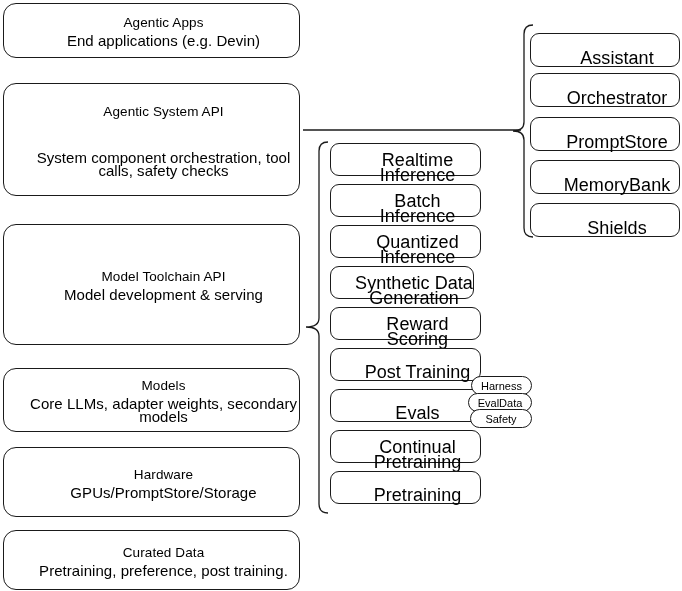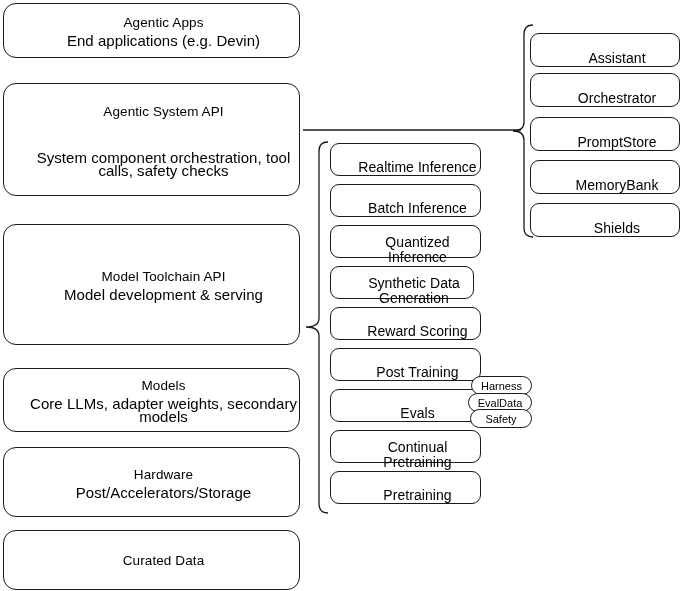--- a/index.html
+++ b/index.html
@@ -46,21 +46,21 @@
     font-size: 15px;
     line-height: 13px;
     margin-top: 3px;
     letter-spacing: 0.05px;
   }
   
   .node {
     border-radius: 9px;
   }
   .node .label {
-    font-size: 14px;
+    font-size: 18px;
     line-height: 15px;
     letter-spacing: 0.05px;
     margin-top: 16px;
   }
   
   .pill {
     position: absolute;
     box-sizing: border-box;
     border: 1.3px solid #1a1a1a;
     background: #ffffff;
@@ -113,24 +113,25 @@
       <div class="box layer" style="left: 3px; top: 224px; width: 297px; height: 121px;">
         <div class="title">Model Toolchain API</div>
         <div class="subtitle">Model development &amp; serving</div>
       </div>
       <div class="box layer" style="left: 3px; top: 368px; width: 297px; height: 64px;">
         <div class="title">Models</div>
         <div class="subtitle">Core LLMs, adapter weights, secondary models</div>
       </div>
       <div class="box layer" style="left: 3px; top: 447px; width: 297px; height: 70px;">
         <div class="title">Hardware</div>
-        <div class="subtitle">Post/Accelerators/Storage</div>
+        <div class="subtitle">GPUs/PromptStore/Storage</div>
       </div>
       <div class="box layer" style="left: 3px; top: 530px; width: 297px; height: 60px;">
         <div class="title">Curated Data</div>
+        <div class="subtitle">Pretraining, preference, post training.</div>
       </div>
     </div>
 
   <div id="toolchain-stack">
       <div class="box node" style="left: 330px; top: 143px; width: 151px; height: 33px;">
         <div class="label">Realtime Inference</div>
       </div>
       <div class="box node" style="left: 330px; top: 184px; width: 151px; height: 33px;">
         <div class="label">Batch Inference</div>
       </div>

